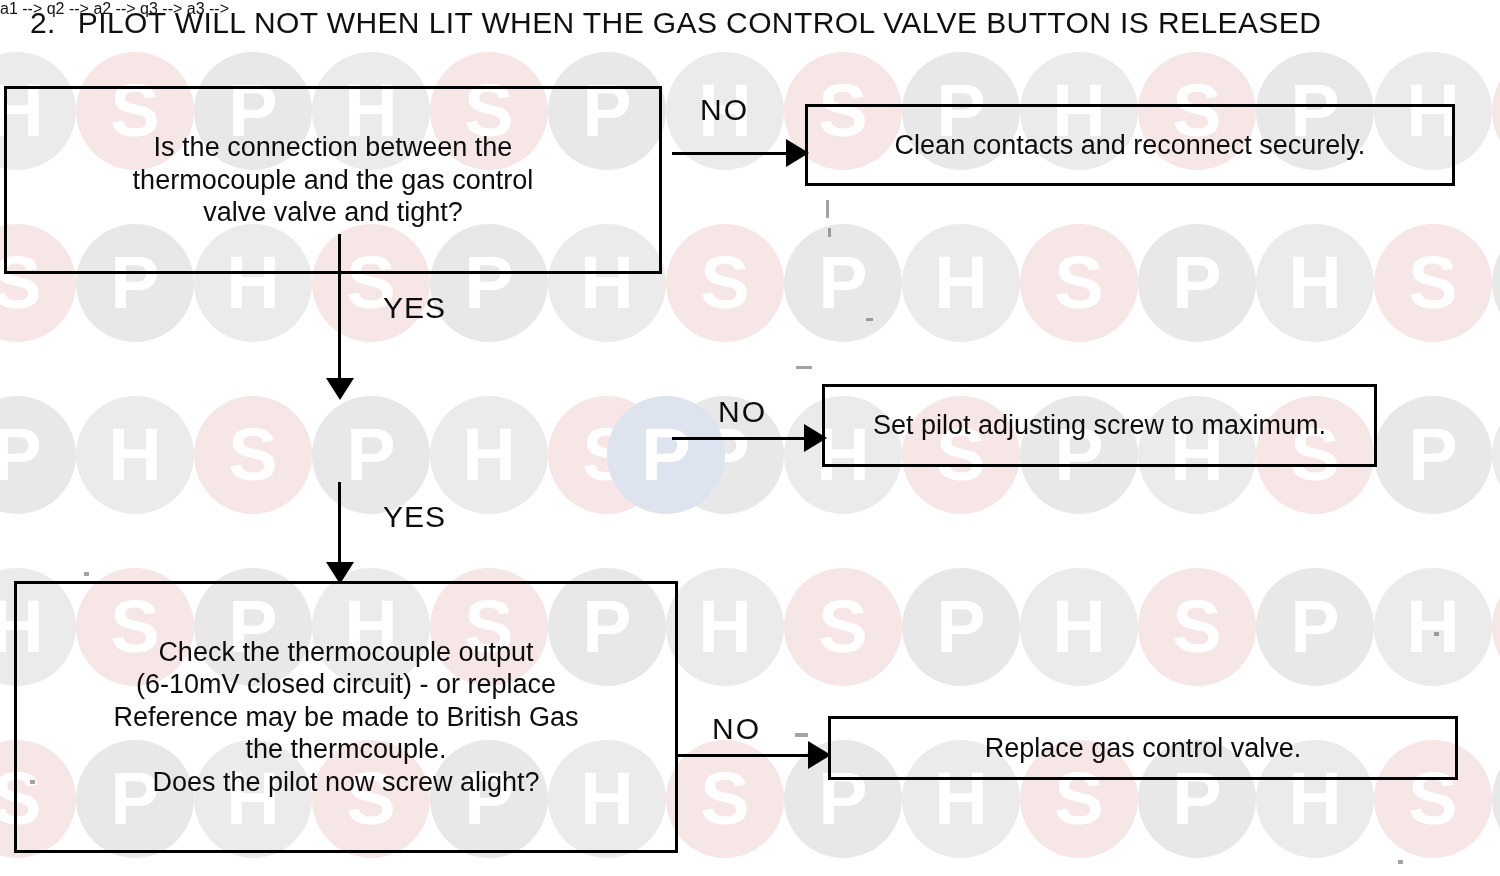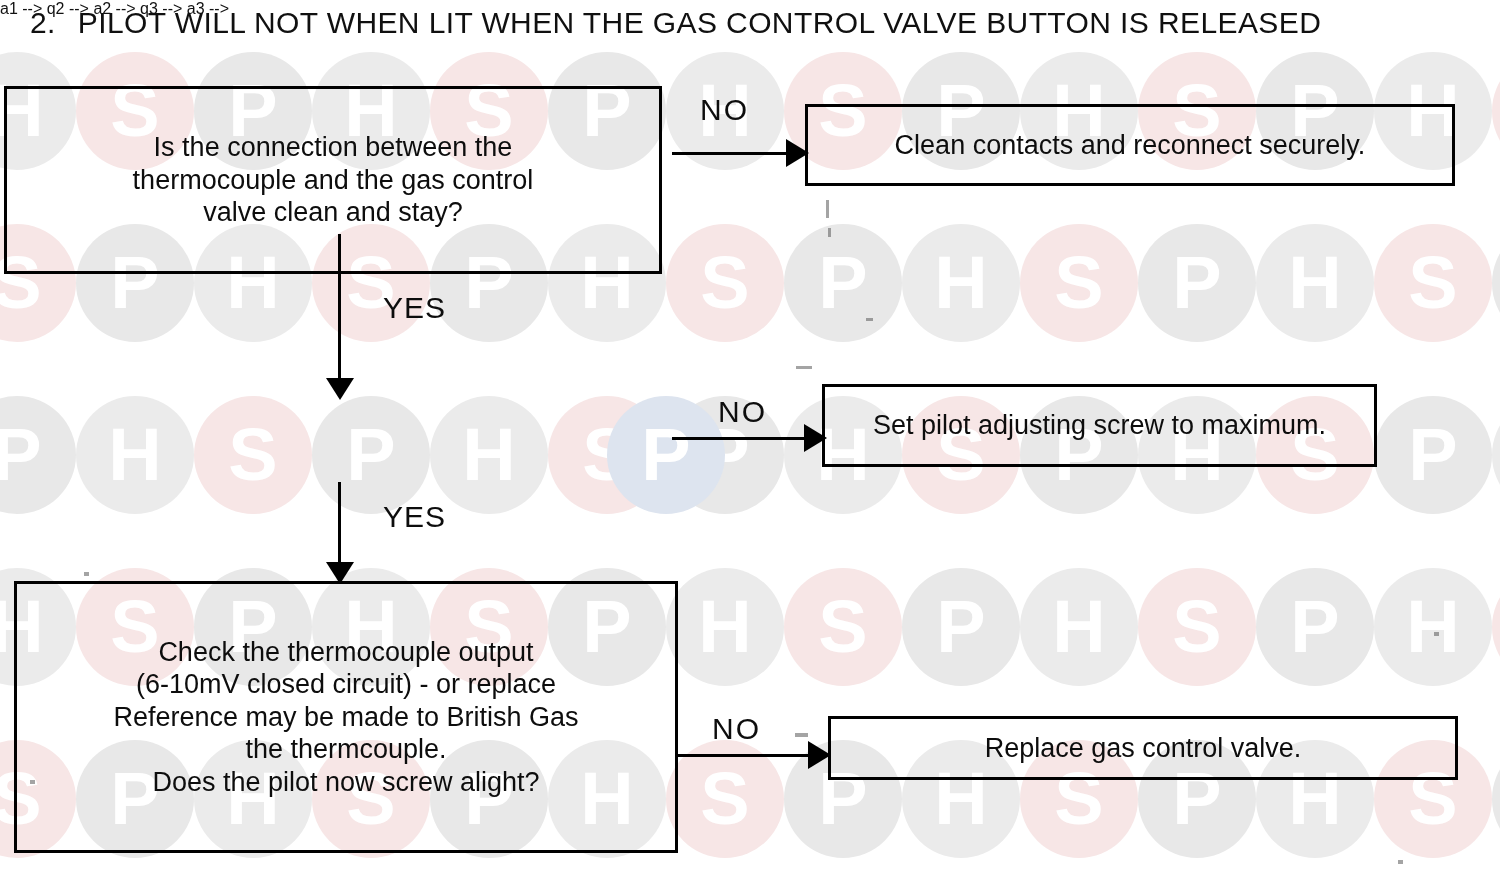--- a/index.html
+++ b/index.html
@@ -213,21 +213,21 @@
 
     <div class="heading">
       <span class="num">2.</span><span>PILOT WILL NOT WHEN LIT WHEN THE GAS CONTROL VALVE BUTTON IS RELEASED</span>
     </div>
 
     
     <div class="box" style="left:4px; top:86px; width:658px; height:188px;">
       <span class="lines">
         <span class="ln">Is the connection between the</span>
         <span class="ln">thermocouple and the gas control</span>
-        <span class="ln">valve clean and stay?</span>
+        <span class="ln">valve valve and tight?</span>
       </span>
     </div>
 
      a1 --&gt;
     <div class="hline" style="left:672px; top:152px; width:116px;"></div>
     <div class="arrow-right" style="left:786px; top:139px;"></div>
     <div class="edge-label no" style="left:700px; top:93px;">NO</div>
 
     <div class="box" style="left:805px; top:104px; width:650px; height:82px;">
       <span class="lines">

